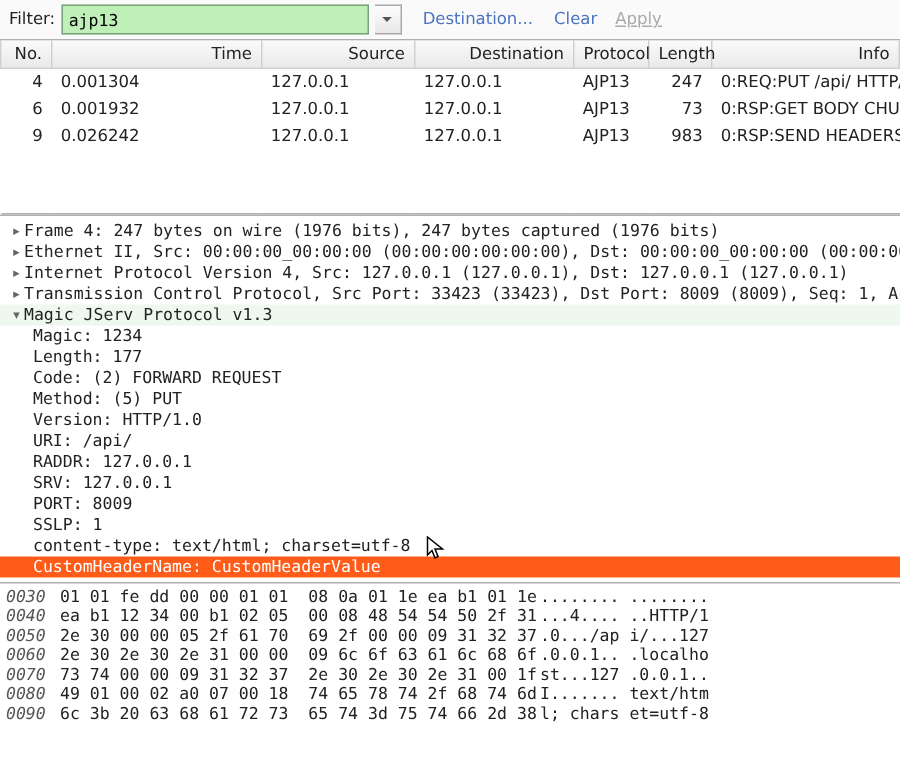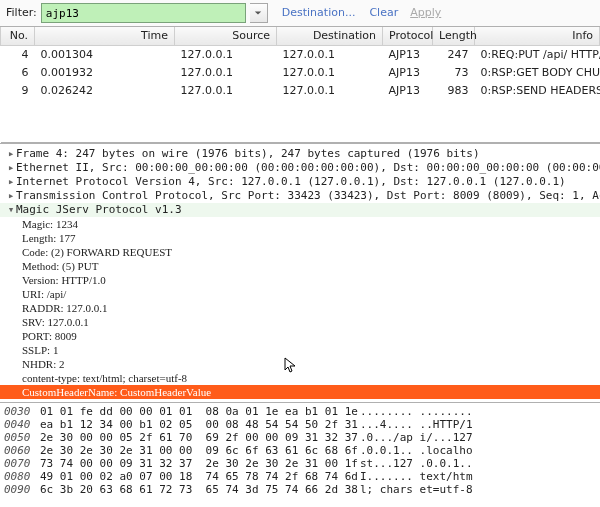--- a/index.html
+++ b/index.html
@@ -72,21 +72,21 @@
   
   .tree{
     border-top:1px solid var(--border);
     font:11px/14px "DejaVu Sans Mono","Consolas",monospace;
     padding:3px 0 3px 0;
   }
   .tree .line{
     padding:0 6px 0 6px;
     white-space:pre;
   }
-  .tree .line.lvl1{padding-left:22px;font-family:Liberation Serif, serif;}
+  .tree .line.lvl1{padding-left:22px;}
   .tree .arrow{
     display:inline-block;width:10px;text-align:center;color:#666;
     cursor:pointer;
   }
   .tree .line.expanded{background:var(--tree-green);}
   .tree .line.sel{
     background:var(--sel);
     color:#fff;
   }
   .cursor{
@@ -181,21 +181,20 @@
       <div class="line lvl1">Magic: 1234</div>
       <div class="line lvl1">Length: 177</div>
       <div class="line lvl1">Code: (2) FORWARD REQUEST</div>
       <div class="line lvl1">Method: (5) PUT</div>
       <div class="line lvl1">Version: HTTP/1.0</div>
       <div class="line lvl1">URI: /api/</div>
       <div class="line lvl1">RADDR: 127.0.0.1</div>
       <div class="line lvl1">SRV: 127.0.0.1</div>
       <div class="line lvl1">PORT: 8009</div>
       <div class="line lvl1">SSLP: 1</div>
-      <div class="line lvl1">NHDR: 2</div>
       <div class="line lvl1">content-type: text/html; charset=utf-8</div>
     </div>
   <div class="line lvl1 sel">CustomHeaderName: CustomHeaderValue</div>
   <svg class="cursor" style="left:284px;top:213px;" width="14" height="18" viewBox="0 0 14 18">
     <path d="M1 1 L1 13 L4 10 L6 15 L8 14 L6 9 L11 9 Z" fill="#fff" stroke="#000" stroke-width="1"></path>
   </svg>
 </div>
 
 <div class="hex" id="hex-pane"><div class="row"><span class="off">0030</span>  <span class="bytes">01 01 fe dd 00 00 01 01  08 0a 01 1e ea b1 01 1e</span>   <span class="ascii">........ ........</span></div><div class="row"><span class="off">0040</span>  <span class="bytes">ea b1 12 34 00 b1 02 05  00 08 48 54 54 50 2f 31</span>   <span class="ascii">...4.... ..HTTP/1</span></div><div class="row"><span class="off">0050</span>  <span class="bytes">2e 30 00 00 05 2f 61 70  69 2f 00 00 09 31 32 37</span>   <span class="ascii">.0.../ap i/...127</span></div><div class="row"><span class="off">0060</span>  <span class="bytes">2e 30 2e 30 2e 31 00 00  09 6c 6f 63 61 6c 68 6f</span>   <span class="ascii">.0.0.1.. .localho</span></div><div class="row"><span class="off">0070</span>  <span class="bytes">73 74 00 00 09 31 32 37  2e 30 2e 30 2e 31 00 1f</span>   <span class="ascii">st...127 .0.0.1..</span></div><div class="row"><span class="off">0080</span>  <span class="bytes">49 01 00 02 a0 07 00 18  74 65 78 74 2f 68 74 6d</span>   <span class="ascii">I....... text/htm</span></div><div class="row"><span class="off">0090</span>  <span class="bytes">6c 3b 20 63 68 61 72 73  65 74 3d 75 74 66 2d 38</span>   <span class="ascii">l; chars et=utf-8</span></div></div>
 

